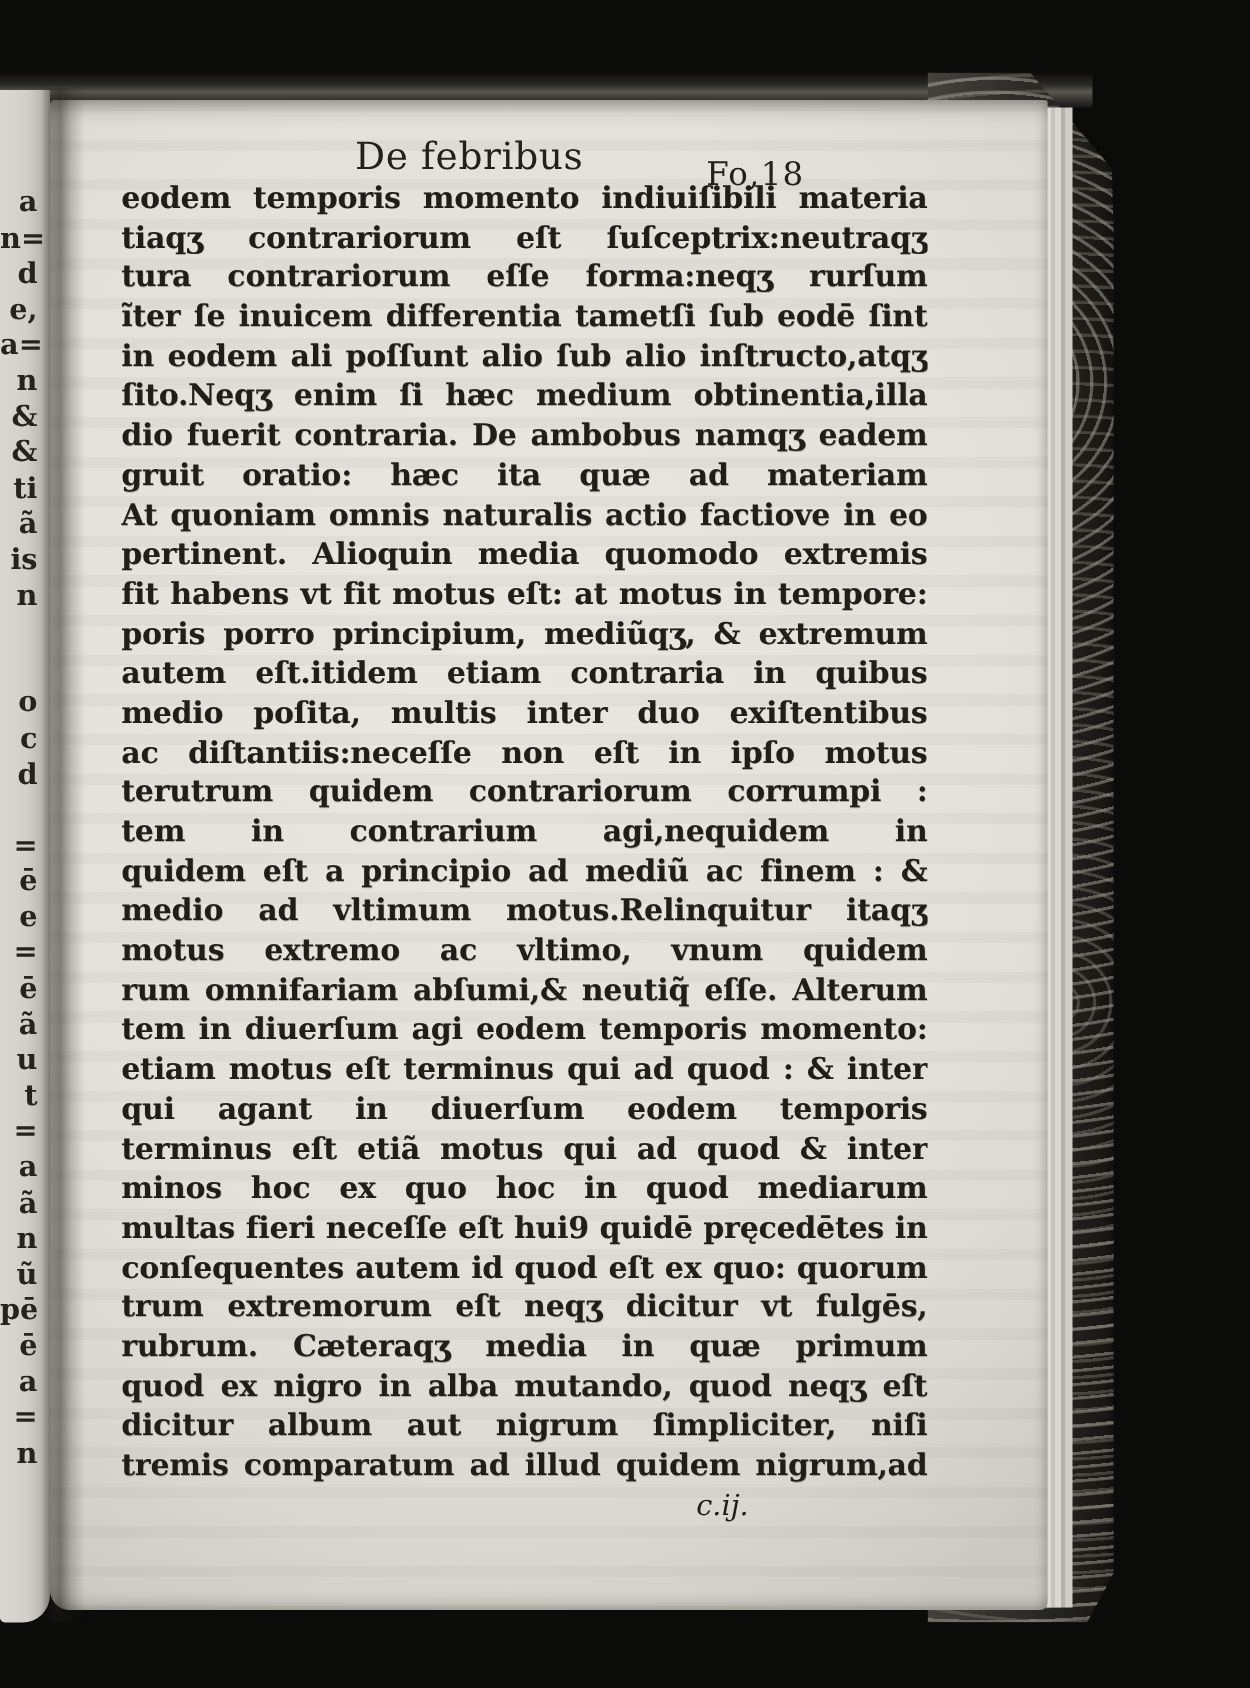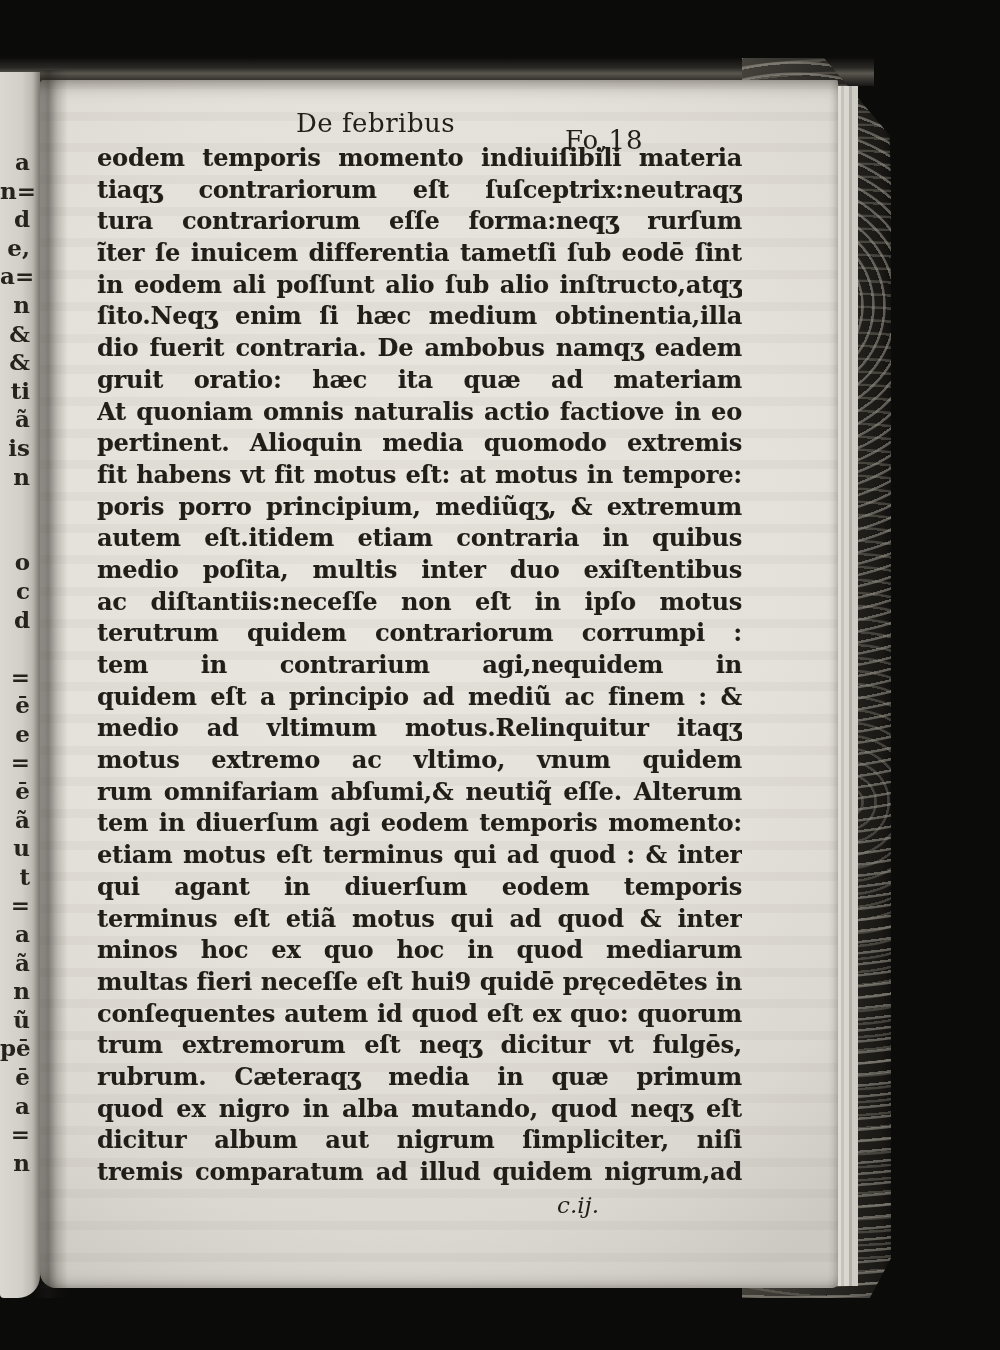--- a/index.html
+++ b/index.html
@@ -63,21 +63,21 @@
       inset -6px 0 10px -6px rgba(60,57,50,.35),
       inset 0 -10px 16px -10px rgba(60,57,50,.4);
   }
   
   .page::before{
     content:"";position:absolute;inset:0;
     background:repeating-linear-gradient(180deg, rgba(105,100,90,.055) 0 9px, rgba(105,100,90,0) 9px 31.7px);
     pointer-events:none;
   }
 
-  .header-title{position:absolute;left:256px;top:28px;font-size:26px;color:#23201c;letter-spacing:.5px;}
+  .header-title{position:absolute;left:244px;top:28px;font-size:30px;color:#23201c;letter-spacing:.5px;}
   .header-folio{position:absolute;left:525px;top:45px;font-size:26px;color:#23201c;letter-spacing:1px;}
 
   .textblock{position:absolute;left:57px;top:62px;width:645px;font-weight:bold;}
   .textline{
     height:31.7px;line-height:31.7px;font-size:24px;color:#211e1a;
     text-align:justify;text-align-last:justify;
     letter-spacing:-0.2px;overflow:hidden;
     text-shadow:0.4px 0.4px 0 rgba(33,30,26,.28);
   }
 

